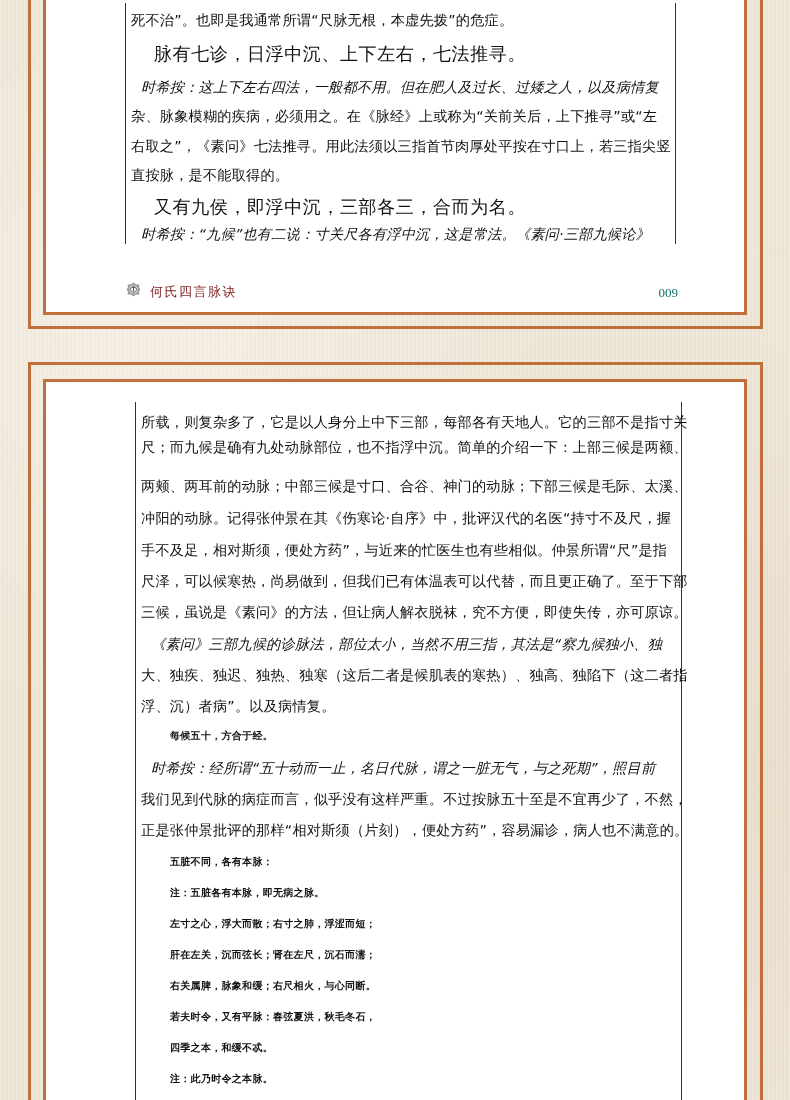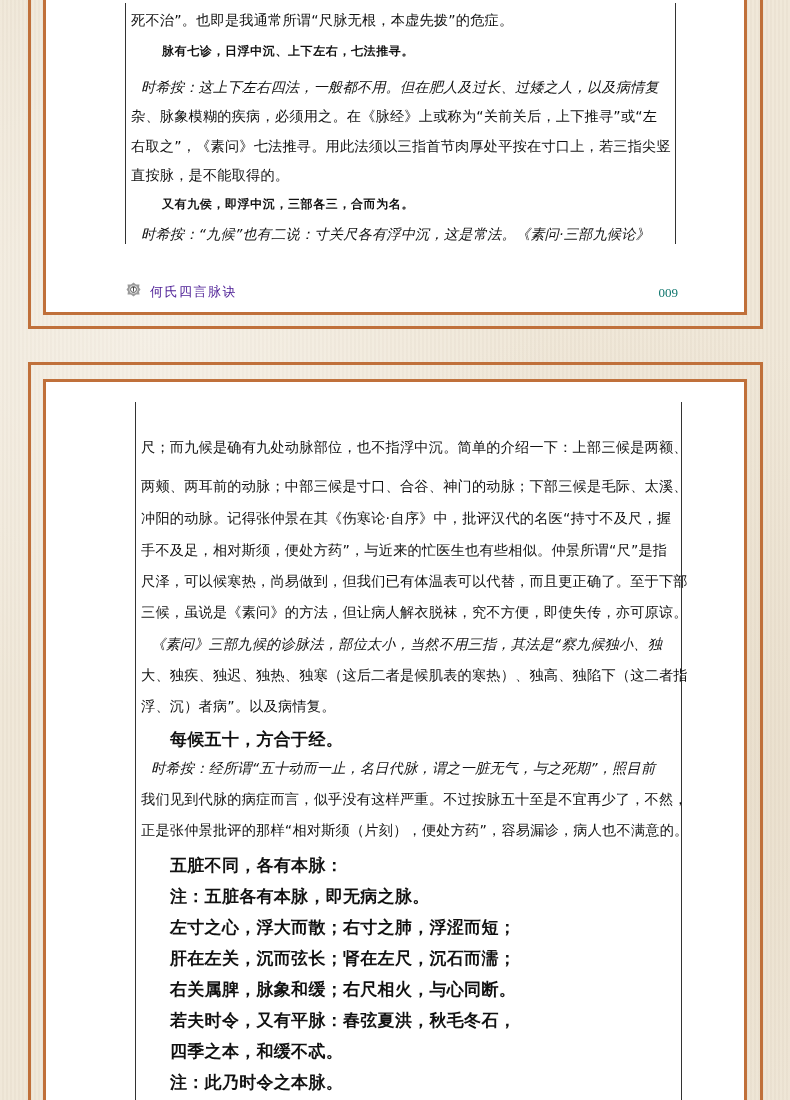--- a/index.html
+++ b/index.html
@@ -51,27 +51,27 @@
     .line {
       position: absolute;
       left: 0;
       white-space: nowrap;
       font-size: 14.2px;
       letter-spacing: 0.2px;
       line-height: 1;
     }
     .line.indent { left: 15px; font-style: italic; }
     .line.verse {
-      font-size: 12px;
-      font-weight: bold;
-      left: 36px;
+      font-size: 18px;
+      font-weight: normal;
+      left: 28px;
       letter-spacing: 0.6px;
     }
     .line.verse2 {
-      font-size: 17px;
+      font-size: 10px;
       font-weight: bold;
       left: 34px;
       letter-spacing: 0.3px;
     }
     .pad { padding-left: 5px; }
 
     .footer {
       position: absolute;
       left: 75px;
       top: 300px;
@@ -85,21 +85,21 @@
       width: 15px;
       height: 15px;
     }
     .footer .book-title {
       position: absolute;
       left: 29px;
       top: 0;
       font-family: "DejaVu Serif", "Liberation Serif", serif;
       font-size: 13px;
       letter-spacing: 1.5px;
-      color: #4c1d95;
+      color: #7f1d1d;
     }
     .footer .page-num {
       position: absolute;
       right: 3px;
       top: 2px;
       font-family: "Liberation Serif", "DejaVu Serif", serif;
       font-size: 13px;
       color: #0f766e;
     }
   </style>
@@ -129,20 +129,21 @@
       </svg>
     </span>
     <span class="book-title">何氏四言脉诀</span>
     <span class="page-num">009</span>
   </div>
 </div>
 
 <div id="p2-outer" class="frame-outer"></div>
 <div id="p2-inner" class="frame-inner">
   <div id="p2-text" class="text-block">
+    <div class="line pad" style="top:13px">所载，则复杂多了，它是以人身分上中下三部，每部各有天地人。它的三部不是指寸关</div>
     <div class="line pad" style="top:38px">尺；而九候是确有九处动脉部位，也不指浮中沉。简单的介绍一下：上部三候是两额、</div>
     <div class="line pad" style="top:77px">两颊、两耳前的动脉；中部三候是寸口、合谷、神门的动脉；下部三候是毛际、太溪、</div>
     <div class="line pad" style="top:109px">冲阳的动脉。记得张仲景在其《伤寒论·自序》中，批评汉代的名医“持寸不及尺，握</div>
     <div class="line pad" style="top:141px">手不及足，相对斯须，便处方药”，与近来的忙医生也有些相似。仲景所谓“尺”是指</div>
     <div class="line pad" style="top:172px">尺泽，可以候寒热，尚易做到，但我们已有体温表可以代替，而且更正确了。至于下部</div>
     <div class="line pad" style="top:203px">三候，虽说是《素问》的方法，但让病人解衣脱袜，究不方便，即使失传，亦可原谅。</div>
     <div class="line indent" style="top:235px">《素问》三部九候的诊脉法，部位太小，当然不用三指，其法是“察九候独小、独</div>
     <div class="line pad" style="top:266px">大、独疾、独迟、独热、独寒（这后二者是候肌表的寒热）、独高、独陷下（这二者指</div>
     <div class="line pad" style="top:297px">浮、沉）者病”。以及病情复。</div>
     <div class="line verse2" style="top:329px">每候五十，方合于经。</div>

